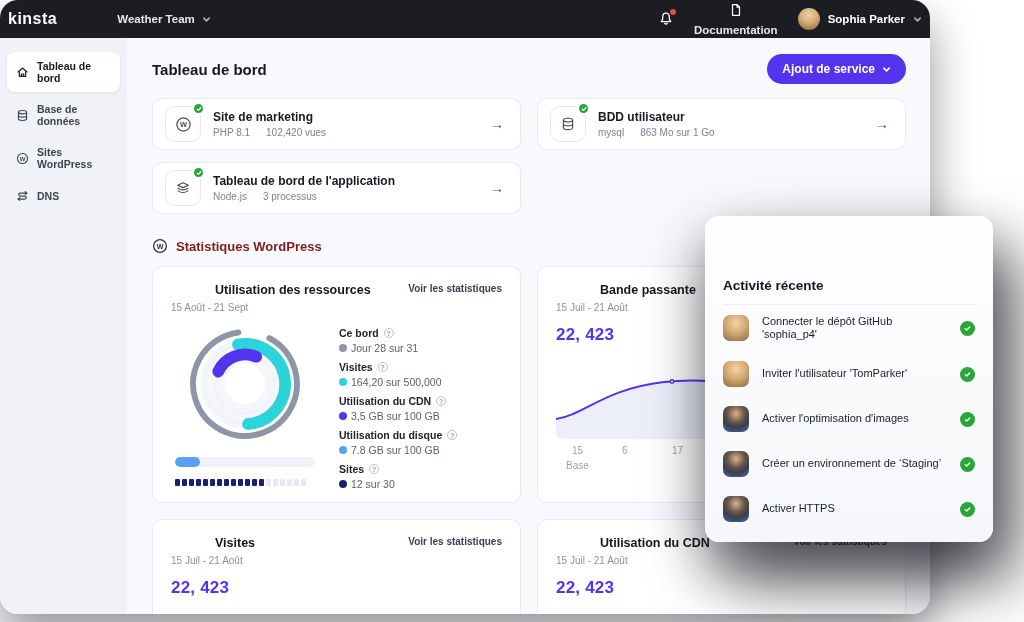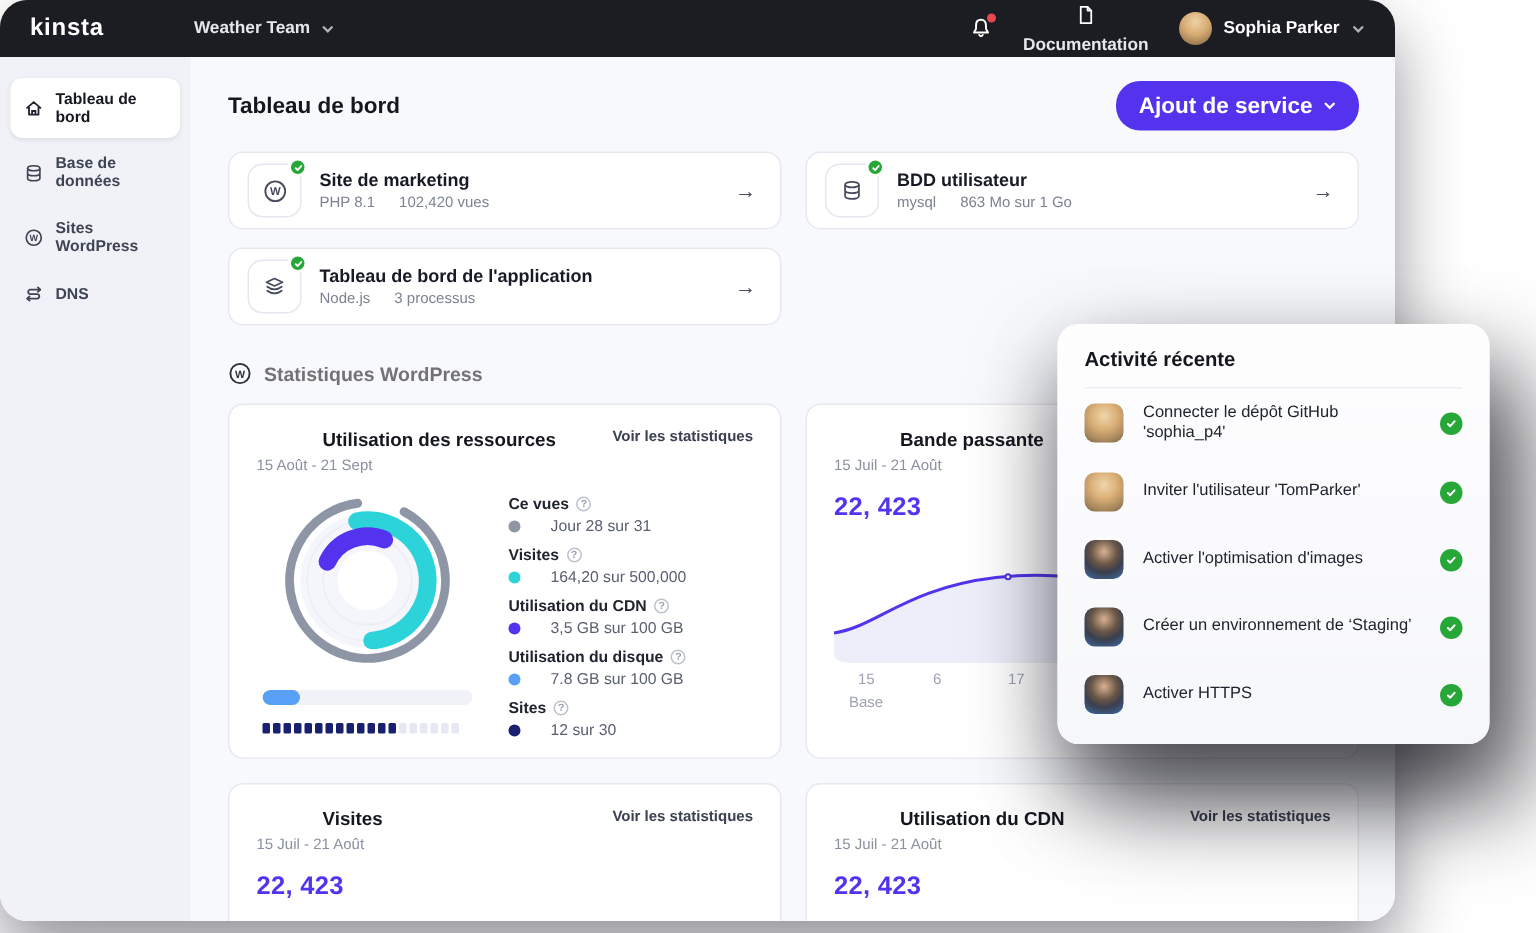--- a/index.html
+++ b/index.html
@@ -4,21 +4,21 @@
 <style>
   * { box-sizing: border-box; margin: 0; padding: 0; }
   html,body { width:1024px; height:622px; background:#ffffff; font-family:"Liberation Sans", sans-serif; }
   .stage { position:relative; width:1024px; height:622px; overflow:hidden; }
 
   
   .frame { position:absolute; left:0; top:0; width:930px; height:614px; border-radius:18px;
            overflow:hidden; background:#F8F9FC; box-shadow:0 22px 45px rgba(18,18,28,.45); display:flex; flex-direction:column; }
 
   
-  .topbar { height:38px; background:#1C1D23; display:flex; align-items:center; padding:0 20px; flex:0 0 auto; }
+  .topbar { height:38px; background:#1C1D23; display:flex; align-items:center; padding:0 8px; flex:0 0 auto; }
   .logo { color:#fff; font-weight:800; font-size:16px; letter-spacing:.5px; text-transform:lowercase; }
   .team { margin-left:60px; display:flex; align-items:center; gap:7px; color:#E6E7EC; font-size:11.5px; font-weight:600; cursor:pointer; }
   .tb-right { margin-left:auto; display:flex; align-items:center; gap:20px; }
   .bell-wrap { position:relative; width:16px; height:16px; }
   .bell-dot { position:absolute; top:-2px; right:-2px; width:6px; height:6px; border-radius:50%; background:#E5484D; }
   .doc { display:flex; align-items:center; gap:7px; color:#E6E7EC; font-size:11.5px; font-weight:600; cursor:pointer;flex-direction:column; }
   .user { display:flex; align-items:center; gap:8px; color:#fff; font-size:11.5px; font-weight:600; cursor:pointer; }
   .avatar { width:22px; height:22px; border-radius:50%;
             background:radial-gradient(circle at 50% 30%, #ecd2a8 0%, #d8ab72 45%, #9b7c52 80%, #6e5a3e 100%); }
   .chev { width:9px; height:9px; }
@@ -30,38 +30,38 @@
   .side-item { display:flex; align-items:center; gap:8px; padding:8px 9px; border-radius:8px;
                font-size:10.5px; font-weight:600; color:#3E4454; cursor:pointer; }
   .side-item.active { background:#fff; box-shadow:0 1px 3px rgba(40,45,70,.10); color:#16181F; }
   .side-ic { width:13px; height:13px; flex:0 0 auto; display:grid; place-items:center; }
 
   .main { flex:1; padding:16px 24px 0 25px; position:relative; min-width:0; background:#F8F9FC; }
 
   .page-head { display:flex; align-items:center; justify-content:space-between; margin-bottom:14px; }
   .page-title { font-size:15px; font-weight:700; color:#15171F; }
   .btn-primary { display:flex; align-items:center; gap:7px; background:#5333ED; color:#fff; border:none;
-                 font-family:inherit; font-size:15px; font-weight:700; padding:8px 15px; border-radius:16px; cursor:pointer; }
+                 font-family:inherit; font-size:12px; font-weight:700; padding:8px 15px; border-radius:16px; cursor:pointer; }
 
   
   .svc-grid { display:grid; grid-template-columns:1fr 1fr; gap:12px 16px; margin-bottom:24px; }
   .svc-card { background:#fff; border:1px solid #E7E9F1; border-radius:10px; padding:8px 16px 8px 12px;
               display:flex; align-items:center; gap:12px; height:52px; cursor:pointer; }
   .tile { position:relative; width:36px; height:36px; border:1px solid #E4E7EF; border-radius:10px;
           display:grid; place-items:center; background:#fff; flex:0 0 auto; }
   .badge { position:absolute; top:-5px; right:-5px; width:13px; height:13px; border-radius:50%;
            background:#27A737; border:2px solid #fff; display:grid; place-items:center; }
   .badge svg { width:6px; height:6px; }
   .svc-name { font-size:12px; font-weight:700; color:#171A24; margin-bottom:3px; }
   .svc-meta { display:flex; gap:16px; font-size:10px; color:#7C8291; }
   .svc-arrow { margin-left:auto; color:#474D5C; font-size:14px; }
 
   
   .section-head { display:flex; align-items:center; gap:8px; margin:2px 0 12px; }
-  .section-title { font-size:13px; font-weight:700; color:#737373; }
+  .section-title { font-size:13px; font-weight:700; color:#7f1d1d; }
 
   
   .stats-grid { display:grid; grid-template-columns:1fr 1fr; gap:16px; margin-bottom:16px; }
   .stat-card { background:#fff; border:1px solid #E7E9F1; border-radius:10px; padding:16px 18px; height:237px; position:relative; overflow:hidden; }
   .stat-card.short { height:150px; }
   .card-top { display:flex; align-items:flex-start; justify-content:space-between; }
   .card-title { font-size:12.5px; font-weight:700; color:#15171F;margin-left:44px; }
   .view-link { font-size:10px; font-weight:600; color:#3A4050; cursor:pointer; white-space:nowrap; }
   .card-range { font-size:10px; color:#8A90A0; margin-top:5px; }
   .big-num { font-size:17px; font-weight:800; color:#5333ED; margin-top:12px; letter-spacing:.2px; }
@@ -73,38 +73,38 @@
   .disk-bar { margin:14px 4px 0; height:10px; border-radius:5px; background:#F0F2F8; overflow:hidden; }
   .disk-fill { width:18%; height:100%; border-radius:5px; background:#57A0F6; }
   .dots-bar { margin:12px 4px 0; display:flex; gap:2px; }
   .dots-bar i { width:5px; height:7px; border-radius:1px; background:#E6E9F3; }
   .dots-bar i.on { background:#1A2070; }
   .legend { flex:1; padding-top:2px; }
   .lg-row { margin-bottom:7px; }
   .lg-label { display:flex; align-items:center; gap:5px; font-size:10.5px; font-weight:700; color:#20242E; }
   .help { width:10px; height:10px; border:1px solid #BCC2CE; border-radius:50%; color:#9AA0AE; font-size:7px;
           display:grid; place-items:center; font-weight:700; }
-  .lg-value { display:flex; align-items:center; gap:20px; margin-top:3px; font-size:10.5px; color:#595F6E; }
+  .lg-value { display:flex; align-items:center; gap:4px; margin-top:3px; font-size:10.5px; color:#595F6E; }
   .dot { width:8px; height:8px; border-radius:50%; flex:0 0 auto; }
   .dot-gray { background:#8E95A5; } .dot-teal { background:#2CD3D8; } .dot-purple { background:#5333ED; }
   .dot-blue { background:#57A0F6; } .dot-navy { background:#1A2070; }
 
   
   .bw-chart { position:relative; margin-top:16px; height:108px; }
   .bw-chart svg { display:block; }
   .tick { position:absolute; top:84px; font-size:10px; color:#9CA2B0; }
   .tick.t0 { left:16px; } .tick.t1 { left:66px; } .tick.t2 { left:116px;text-align:center; }
   .month-lab { position:absolute; top:99px; left:10px; font-size:10px; color:#9CA2B0; }
 
   
   .popup { position:absolute; left:705px; top:216px; width:288px; border-radius:14px; z-index:50;
            background:linear-gradient(180deg,#FEFEFF 0%,#F6F7FA 100%);
            padding:16px 18px 10px;
            box-shadow:0 28px 55px rgba(12,12,22,.5), 26px 38px 65px rgba(5,5,12,.5); }
-  .popup-title { font-size:13.5px; font-weight:800; color:#15171F; padding-bottom:11px; border-bottom:1px solid #ECEEF3; }
+  .popup-title { font-size:13.5px; font-weight:800; color:#15171F; padding-bottom:11px; border-bottom:1px solid #ECEEF3;margin-top:46px; }
   .act-item { display:flex; align-items:center; gap:13px; padding:9.5px 0; }
   .act-avatar { width:26px; height:26px; border-radius:7px; flex:0 0 auto; }
   .av-sophia { background:radial-gradient(circle at 50% 32%, #efd6ac 0%, #dbb077 40%, #a8885d 75%, #74603f 100%); }
   .av-tom { background:radial-gradient(circle at 50% 30%, #d8b193 0%, #6b5747 38%, #3a3f4d 62%, #3f6da8 100%); }
   .act-label { font-size:11px; color:#20242E; line-height:1.25; }
   .act-check { margin-left:auto; width:15px; height:15px; border-radius:50%; background:#27A737; display:grid; place-items:center; flex:0 0 auto; }
   .act-check svg { width:7px; height:7px; }
 </style>
 </head>
 <body>
@@ -317,21 +317,21 @@
                     <i></i>
                     <i></i>
                     <i></i>
                     <i></i>
                 </div>
               </div>
 
               <div class="legend">
                 <div class="lg-row">
                   <div class="lg-label">
-                      <span>Ce vues</span>
+                      <span>Ce bord</span>
                       <span class="help">?</span>
                     </div>
                   <div class="lg-value">
                       <span class="dot dot-gray"></span>
                       <span>Jour 28 sur 31</span>
                     </div>
                 </div>
                 <div class="lg-row">
                   <div class="lg-label">
                       <span>Visites</span>

